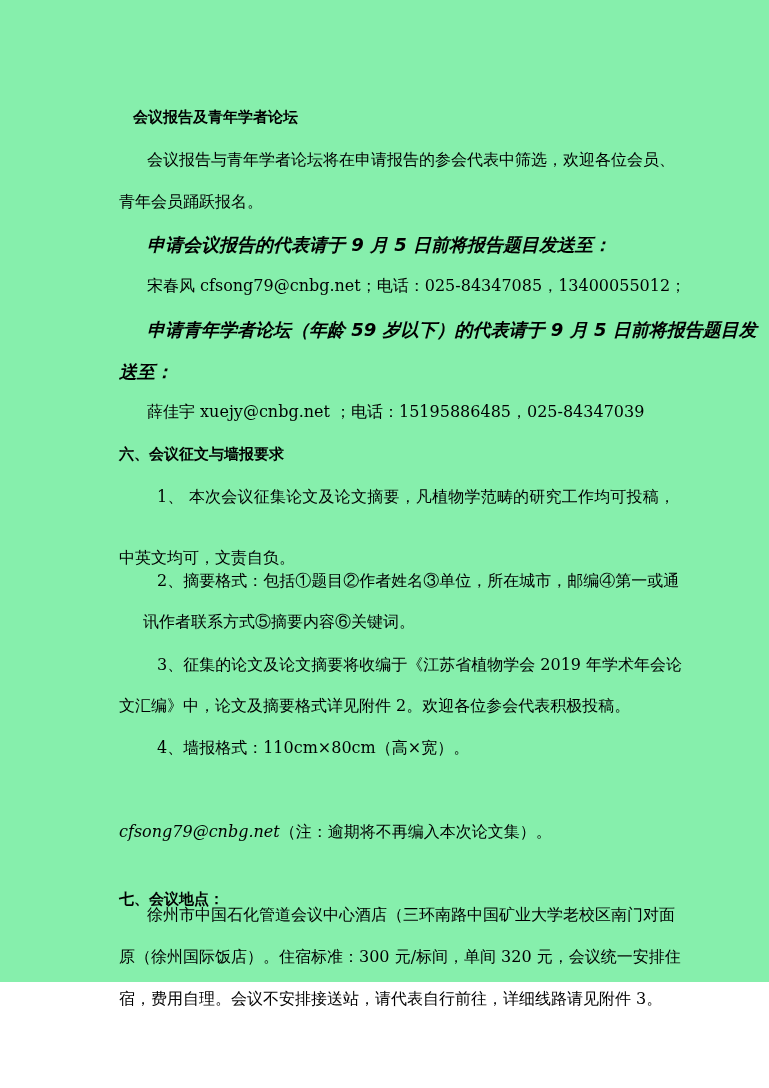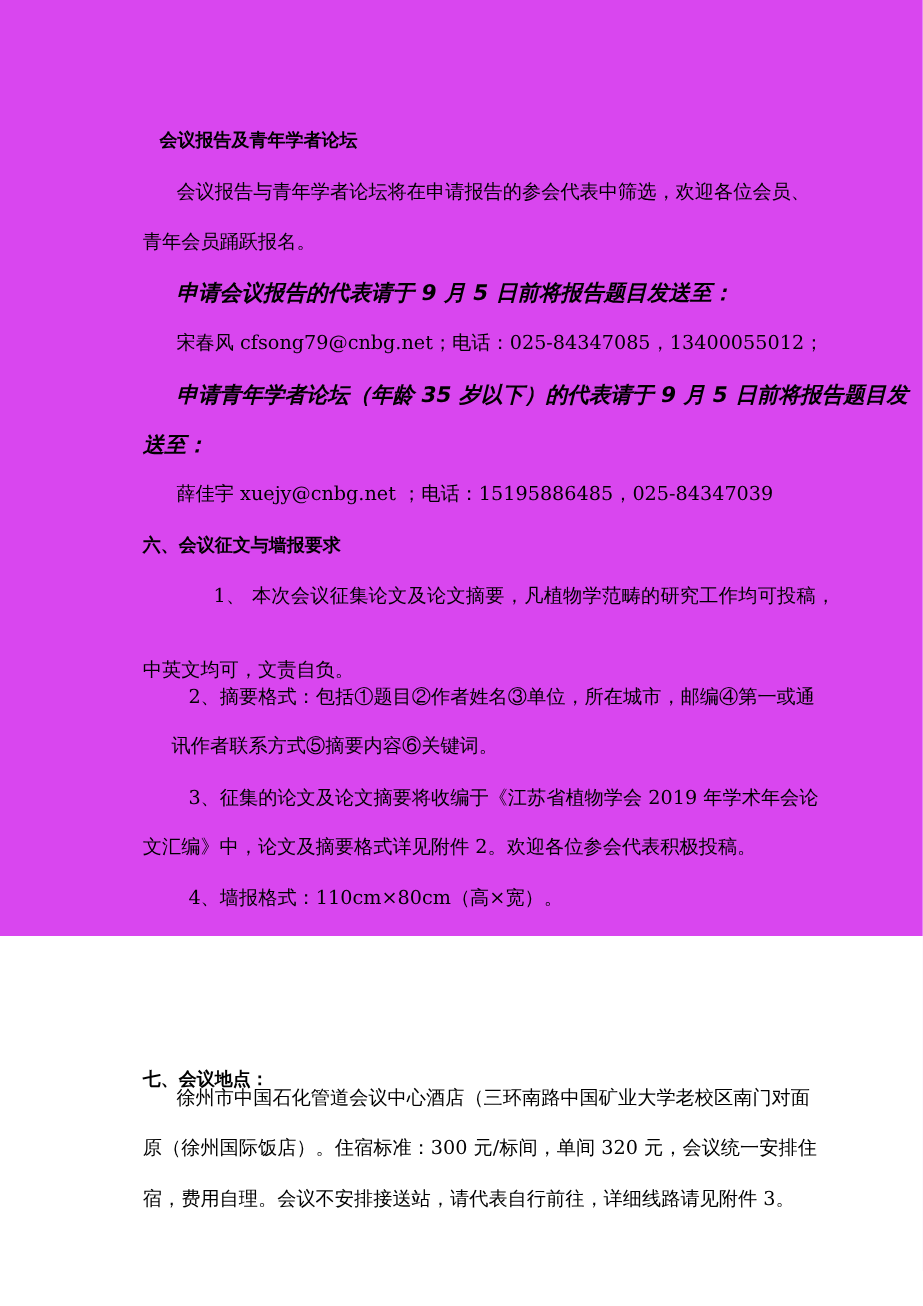--- a/index.html
+++ b/index.html
@@ -1,47 +1,50 @@
 <!DOCTYPE html>
 <html><head>
 <meta charset="utf-8">
 <style>
   html, body { margin: 0; padding: 0; background: #ffffff; }
   body { width: 769px; height: 1088px; position: relative; overflow: hidden;
          font-family: "DejaVu Serif", "Liberation Serif", serif; color: #000; }
-  .page { position: absolute; left: 0; top: 0; width: 769px; height: 780px; background: #d946ef; }
+  .page { position: absolute; left: 0; top: 0; width: 769px; height: 982px; background: #86efac; }
   .line { position: absolute; left: 119px; white-space: nowrap; font-size: 16px; line-height: 20px; }
   .indent { left: 147px; }
   .bold { font-family: "DejaVu Sans", "Liberation Sans", sans-serif; font-weight: bold; font-size: 15px; }
   .bi { font-family: "DejaVu Sans", "Liberation Sans", sans-serif; font-weight: bold; font-style: italic; font-size: 18px; }
   .it { font-style: italic; }
   .just { width: 556px; text-align: justify; text-align-last: justify; }
   .just.indent { width: 528px; }
 </style>
 </head>
 <body>
 
 <div class="page">
 
   <div class="line bold" style="left:133px; top:107px;">会议报告及青年学者论坛</div>
   <div class="line indent just" style="top:150px;">会议报告与青年学者论坛将在申请报告的参会代表中筛选，欢迎各位会员、</div>
   <div class="line" style="top:192px;">青年会员踊跃报名。</div>
   <div class="line indent bi" style="top:235px;">申请会议报告的代表请于 9 月 5 日前将报告题目发送至：</div>
   <div class="line indent" style="top:276px;">宋春风 cfsong79@cnbg.net；电话：025-84347085，13400055012；</div>
-  <div class="line indent bi" style="top:320px;">申请青年学者论坛（年龄 35 岁以下）的代表请于 9 月 5 日前将报告题目发</div>
+  <div class="line indent bi" style="top:320px;">申请青年学者论坛（年龄 59 岁以下）的代表请于 9 月 5 日前将报告题目发</div>
   <div class="line bi" style="top:362px;">送至：</div>
   <div class="line indent" style="top:402px;">薛佳宇 xuejy@cnbg.net ；电话：15195886485，025-84347039</div>
 
   <div class="line bold" style="top:444px;">六、会议征文与墙报要求</div>
-  <div class="line indent just" style="top:487px; left:157px; width:518px;margin-left:21px;">1、 本次会议征集论文及论文摘要，凡植物学范畴的研究工作均可投稿，</div>
+  <div class="line indent just" style="top:487px; left:157px; width:518px;">1、 本次会议征集论文及论文摘要，凡植物学范畴的研究工作均可投稿，</div>
   <div class="line" style="top:548px;">中英文均可，文责自负。</div>
   <div class="line indent just" style="top:571px; left:157px; width:518px;">2、摘要格式：包括①题目②作者姓名③单位，所在城市，邮编④第一或通</div>
   <div class="line" style="top:612px;margin-left:24px;">讯作者联系方式⑤摘要内容⑥关键词。</div>
   <div class="line indent just" style="top:655px; left:157px; width:518px;">3、征集的论文及论文摘要将收编于《江苏省植物学会 2019 年学术年会论</div>
   <div class="line" style="top:696px;">文汇编》中，论文及摘要格式详见附件 2。欢迎各位参会代表积极投稿。</div>
   <div class="line" style="top:738px; left:157px;">4、墙报格式：110cm×80cm（高×宽）。</div>
+  <div class="line" style="top:822px;">
+    <span class="it">cfsong79@cnbg.net</span><span>（注：逾期将不再编入本次论文集）。</span>
+  </div>
 
   <div class="line bold" style="top:865px;margin-top:24px;">七、会议地点：</div>
   <div class="line indent just" style="top:905px;">徐州市中国石化管道会议中心酒店（三环南路中国矿业大学老校区南门对面</div>
   <div class="line just" style="top:947px;">原（徐州国际饭店）。住宿标准：300 元/标间，单间 320 元，会议统一安排住</div>
   <div class="line" style="top:989px;">宿，费用自理。会议不安排接送站，请代表自行前往，详细线路请见附件 3。</div>
 
 </div>
 
 </body></html>

